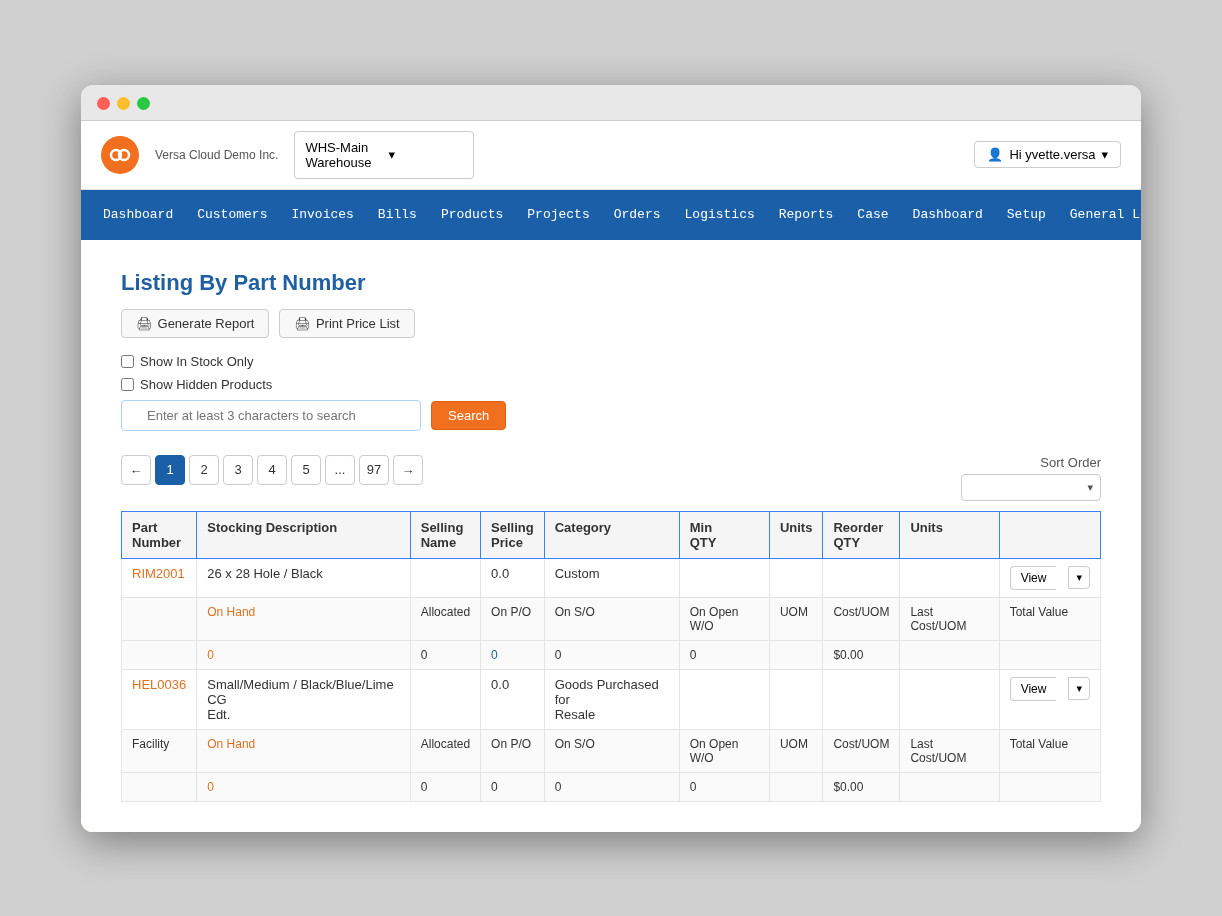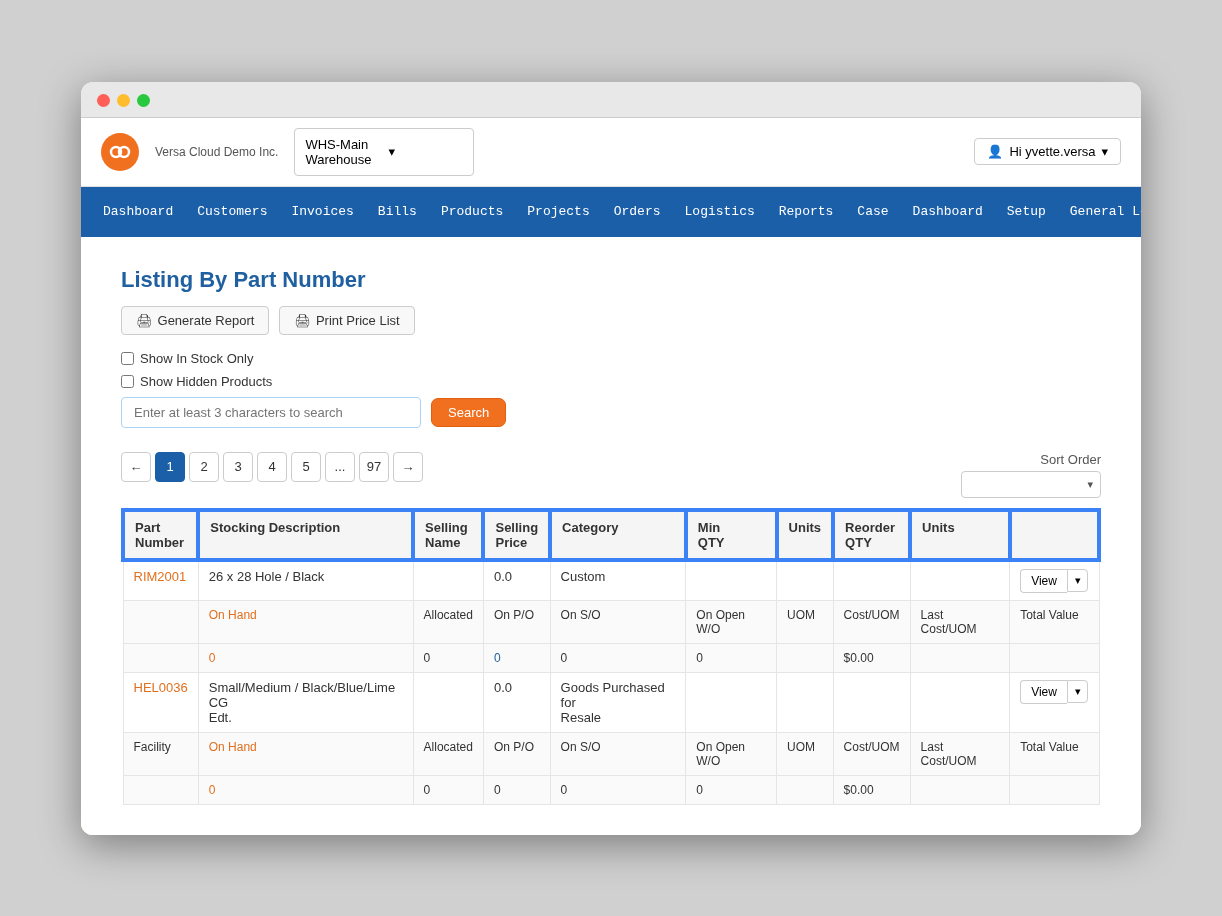--- a/index.html
+++ b/index.html
@@ -142,21 +142,20 @@
       background: #f8f8f8;
       font-size: 13px;
       cursor: pointer;
       color: #333;
     }
     .btn-orange {
       background: #f07020;
       border-color: #e06010;
       color: #fff;
       padding: 6px 16px;
-      border-radius: 7px;
     }
     .button-row {
       display: flex;
       gap: 10px;
       margin-bottom: 16px;
     }
     
     .checkbox-row {
       display: flex;
       gap: 6px;
@@ -171,21 +170,21 @@
     .search-row {
       display: flex;
       align-items: center;
       gap: 10px;
       margin-bottom: 24px;
       margin-top: 8px;
     }
     .search-input {
       border: 1px solid #aad4f5;
       border-radius: 4px;
-      padding: 7px 12px;
+      padding: 7px 25px;
       font-size: 13px;
       width: 300px;
       outline: none;
       color: #888;
     }
     .page-btn {
       width: 30px;
       height: 30px;
       border: 1px solid #ccc;
       border-radius: 4px;
@@ -214,21 +213,21 @@
     }
     .sort-label { font-size: 13px; color: #555; }
     
     .product-table {
       width: 100%;
       border-collapse: collapse;
       font-size: 13px;
     }
     .product-table thead tr th {
       background: #f5f5f5;
-      border: 4px solid #3b82f6;
+      border: 1px solid #3b82f6;
       padding: 8px 10px;
       text-align: left;
       font-weight: 600;
       color: #333;
       vertical-align: top;
     }
     .product-table tbody tr td {
       border: 1px solid #e5e5e5;
       padding: 7px 10px;
       vertical-align: top;
@@ -241,21 +240,21 @@
       text-align: right;
     }
     .sub-row td {
       background: #fafafa;
       font-size: 12px;
     }
     .sub-header { color: #777; font-weight: 500; }
     .view-btn {
       display: inline-flex;
       align-items: center;
-      gap: 0;
+      gap: 12px;
       font-size: 12px;
       cursor: pointer;
     }
     .view-btn-main {
       background: #fff;
       border: 1px solid #ccc;
       border-right: none;
       padding: 4px 10px;
       border-radius: 4px 0 0 4px;
       cursor: pointer;

